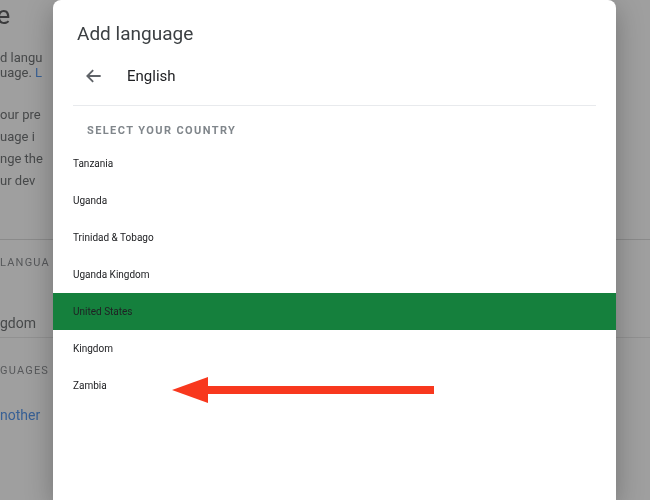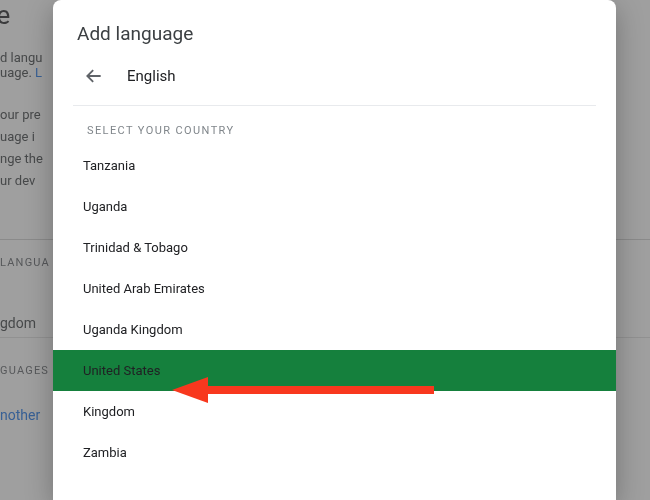--- a/index.html
+++ b/index.html
@@ -84,28 +84,29 @@
     }
     .lang-name {
       font-size: 15px;
       color: #202124;
     }
     .section-label {
       padding: 18px 34px 8px 34px;
       font-size: 11px;
       letter-spacing: 1.4px;
       color: #80868b;
+      font-weight: bold;
     }
     .list {
       flex: 1;
       overflow: hidden;
     }
     .list-item {
-      padding: 13px 30px;
-      font-size: 13px;
+      padding: 13px 20px;
+      font-size: 10px;
       color: #202124;
       cursor: pointer;
     }
     .list-item.highlighted {
       background: #15803d;
     }
     .arrow {
       position: absolute;
       top: 373px;
       left: 172px;
@@ -154,21 +155,20 @@
         <polyline points="11,5 4,12 11,19"></polyline>
       </svg>
     </span>
     <span class="lang-name">English</span>
   </div>
   <div class="section-label">SELECT YOUR COUNTRY</div>
   <div class="list" id="country-list">
       <div class="list-item">Tanzania</div>
       <div class="list-item">Uganda</div>
       <div class="list-item">Trinidad &amp; Tobago</div>
-      <div class="list-item">United Arab Emirates</div>
       <div class="list-item">Uganda Kingdom</div>
       <div class="list-item highlighted">United States</div>
       <div class="list-item">Kingdom</div>
       <div class="list-item">Zambia</div>
     </div>
 </div>
 
 <svg class="arrow" viewBox="0 0 265 34">
   <line x1="262" y1="17" x2="28" y2="17" stroke="#f8381e" stroke-width="8"></line>
   <polygon points="0,17 36,4 36,30" fill="#f8381e"></polygon>

